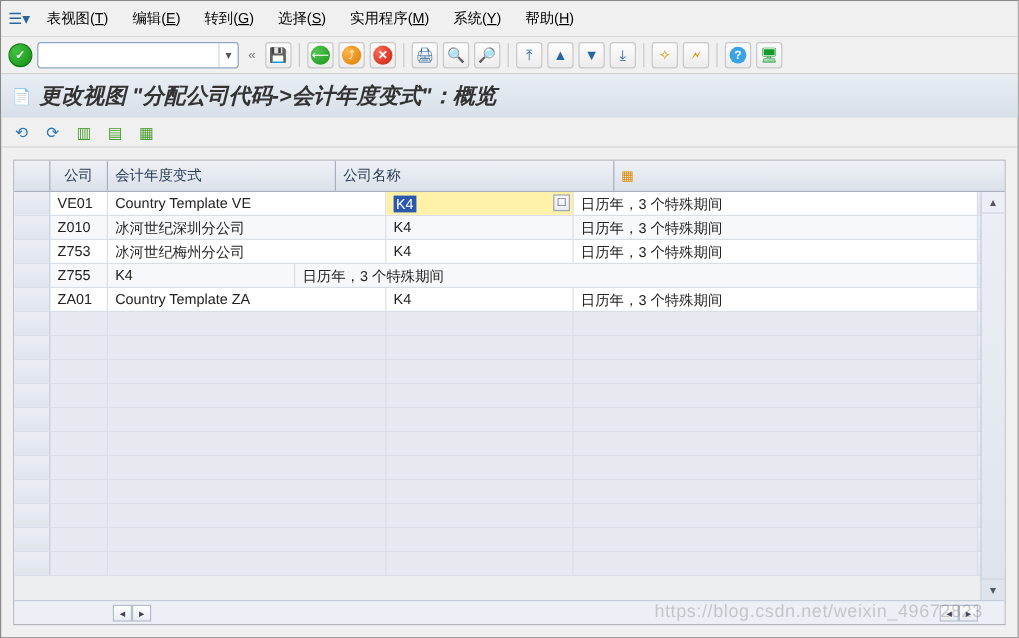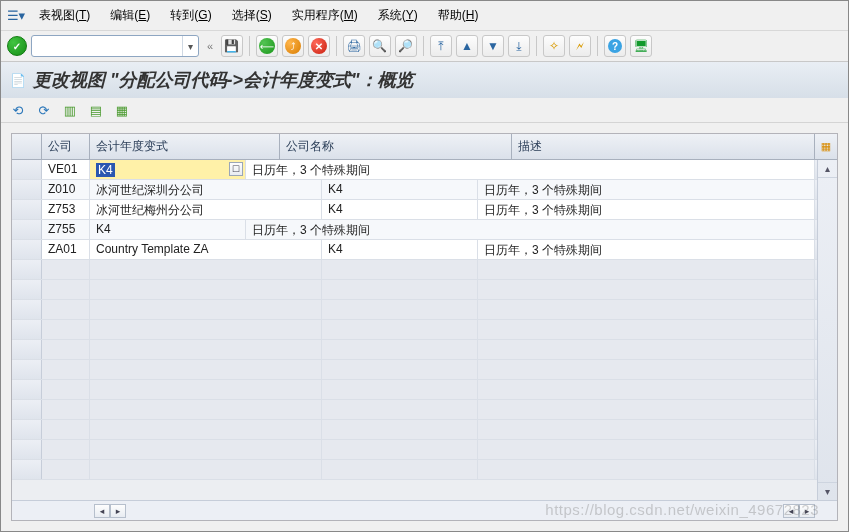--- a/index.html
+++ b/index.html
@@ -40,21 +40,21 @@
   .sbtn.redo{color:#2a76b9}
   .sbtn.g1{color:#4a9a2e}
   .sbtn.g2{color:#4a9a2e}
   .sbtn.g3{color:#4a9a2e}
 
   .workarea { flex:1; padding:10px 10px 10px 10px; display:flex; }
   .grid { flex:1; border:1px solid #b3b3b9; background:#f4f5f7; display:flex; flex-direction:column; position:relative;}
   .ghead { display:flex; background:linear-gradient(#eef1f6,#dbe1ea); border-bottom:1px solid #a8b0bd;}
   .gsel{width:30px;border-right:1px solid #a8b0bd;}
   .gcol{border-right:1px solid #a8b0bd;padding:4px 6px;color:#2a3d57;}
-  .c-code{width:48px;}
+  .c-code{width:48px;text-align:center;}
   .c-name{width:232px;}
   .c-var{width:190px;}
   .c-desc{flex:1;}
   .gcol.cfg{width:22px;border-right:0;display:flex;align-items:center;justify-content:center;color:#d88a00;font-size:11px;}
   .gbody{flex:1;overflow:hidden;position:relative;background:#eceef2;}
   .grow{display:flex;height:20px;background:#fff;border-bottom:1px solid #dadfe7;}
   .grow.alt{background:#f6f8fb;}
   .grow .gsel2{width:30px;background:linear-gradient(#eceff5,#dfe4ec);border-right:1px solid #c6cdd9;}
   .gcell{border-right:1px solid #dadfe7;padding:2px 6px;color:#222;overflow:hidden;white-space:nowrap;}
   .gcell.code{width:48px;}
@@ -168,27 +168,27 @@
     <div class="sbtn g3">▦</div>
   </div>
 
   <div class="workarea">
     <div class="grid">
       <div class="ghead">
         <div class="gsel"></div>
         <div class="gcol c-code">公司</div>
         <div class="gcol c-var">会计年度变式</div>
         <div class="gcol c-name">公司名称</div>
-        <div class="gcol c-desc">描述</div>
         <div class="gcol cfg">▦</div>
       </div>
       <div class="gbody" id="gbody">
         <div class="grow">
             <div class="gsel2"></div>
             <div class="gcell code">VE01</div>
+            <div class="gcell name">Country Template VE</div>
             <div class="gcell var edit-cell">
               <span class="selval">K4</span>
               <div class="f4">☐</div>
             </div>
             <div class="gcell desc">日历年，3 个特殊期间</div>
             <div class="gcell sb"></div>
           </div>
           <div class="grow alt">
             <div class="gsel2"></div>
             <div class="gcell code">Z010</div>

